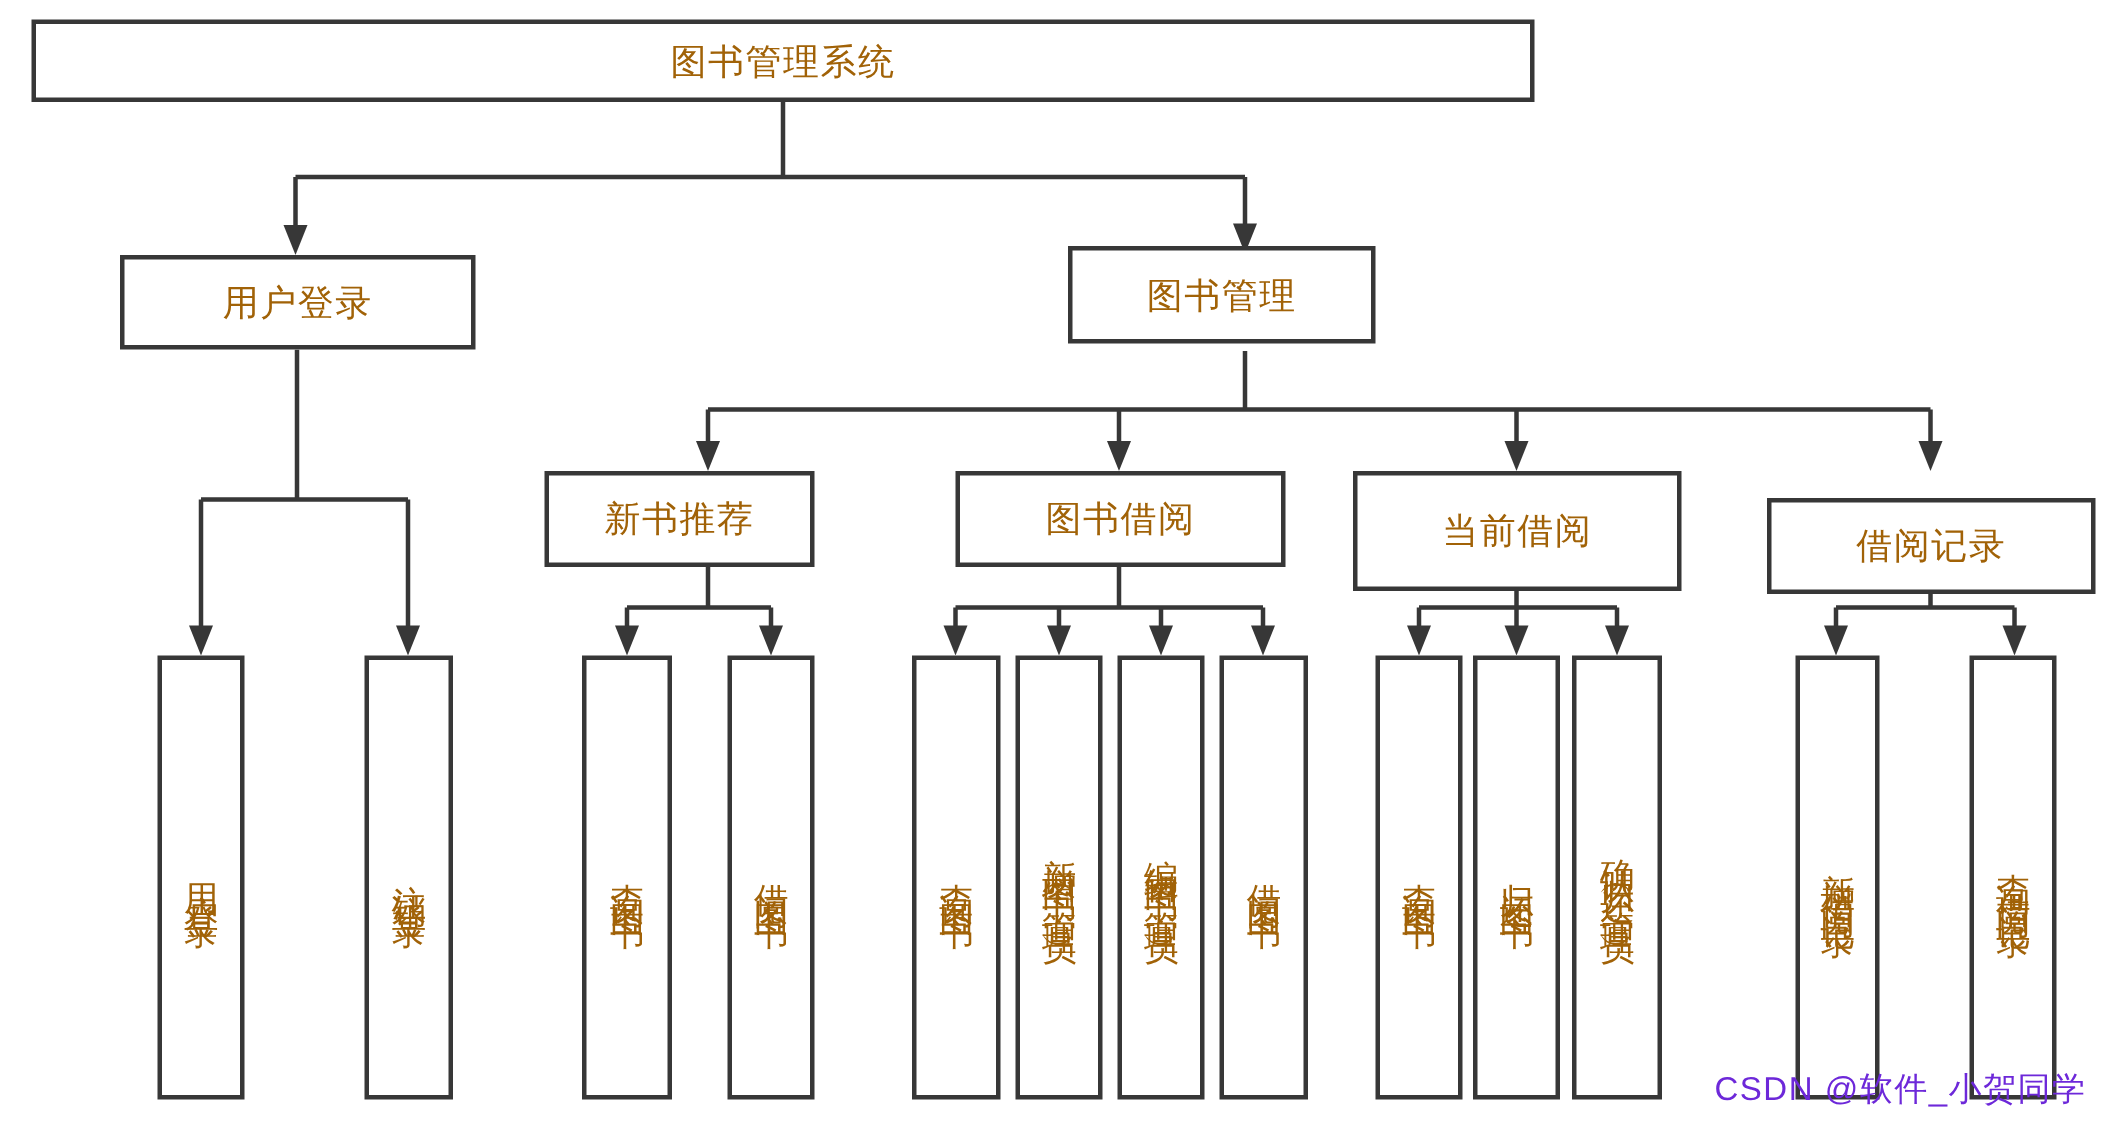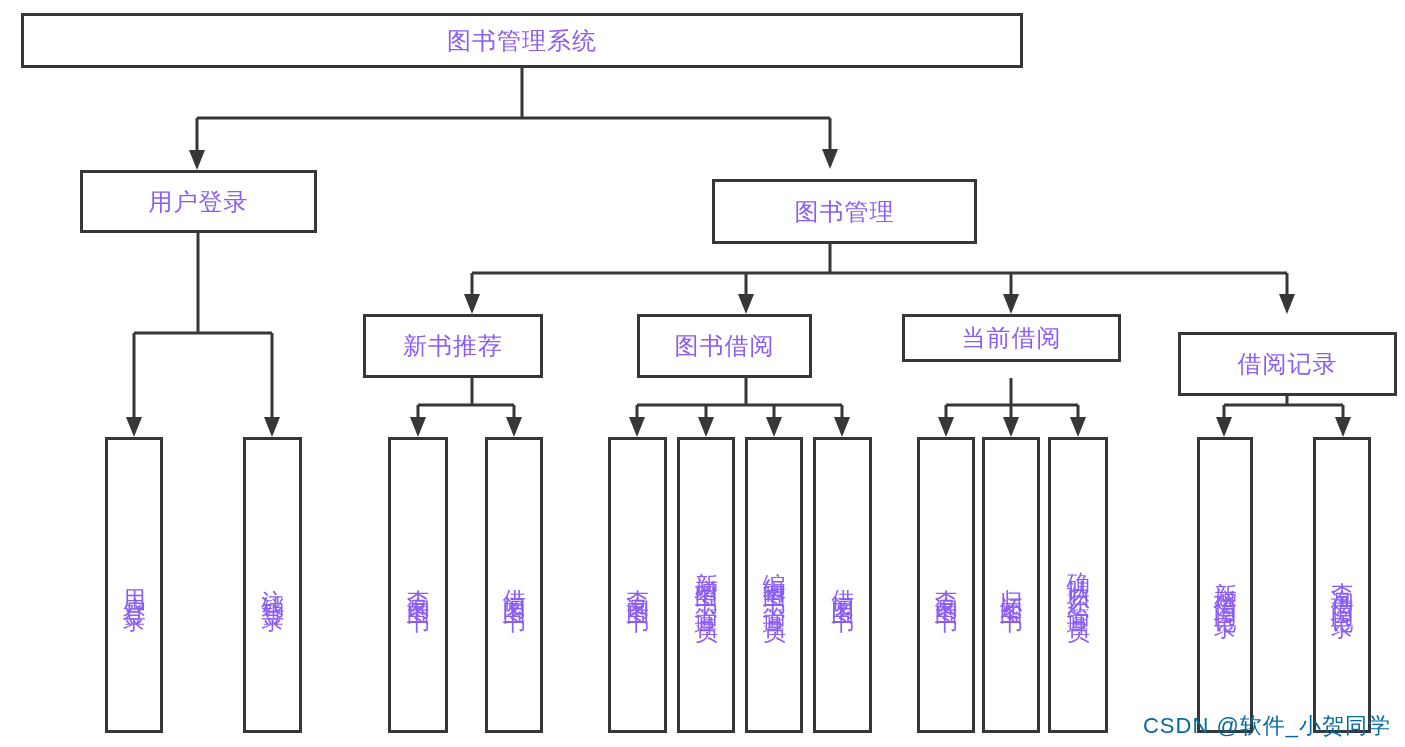--- a/index.html
+++ b/index.html
@@ -15,41 +15,41 @@
     position: absolute;
     left: 0; top: 0;
     width: 1405px; height: 747px;
     pointer-events: none;
   }
   .node {
     position: absolute;
     box-sizing: border-box;
     border: 3px solid #373737;
     background: #ffffff;
-    color: #8b5cf6;
+    color: #a16207;
     display: flex;
     align-items: center;
     justify-content: center;
     text-align: center;
   }
   .node.h { font-size: 24px; letter-spacing: 1px; }
   .node.title { font-size: 24px; }
   .node.v {
     writing-mode: vertical-rl;
     text-orientation: upright;
     font-size: 23px;
     letter-spacing: 7px;
     line-height: 1.1;
   }
   .watermark {
     position: absolute;
     right: 14px;
     bottom: 6px;
     font-size: 22px;
-    color: #0369a1;
+    color: #6d28d9;
     letter-spacing: 1px;
     white-space: nowrap;
     z-index: 5;
   }
 </style>
 </head>
 <body>
 
 <div class="canvas">
 
@@ -82,28 +82,28 @@
       <polygon points="1003,417 1019,417 1011,437"></polygon>
       <polygon points="1070,417 1086,417 1078,437"></polygon>
       <polygon points="1216,417 1232,417 1224,437"></polygon>
       <polygon points="1335,417 1351,417 1343,437"></polygon>
     </g>
   </svg>
 
   <div class="node h title" style="left:21px; top:13px; width:1002px; height:55px">图书管理系统</div>
 
   <div class="node h" style="left:80px; top:170px; width:237px; height:63px">用户登录</div>
-  <div class="node h" style="left:712px; top:179px; width:265px; height:65px">图书管理</div>
+  <div class="node h" style="left:712px; top:164px; width:205px; height:65px">图书管理</div>
 
   <div class="node v" style="left:105px; top:437px; width:58px; height:296px">用户登录</div>
   <div class="node v" style="left:243px; top:437px; width:59px; height:296px">注销登录</div>
 
   <div class="node h" style="left:363px; top:314px; width:180px; height:64px">新书推荐</div>
-  <div class="node h" style="left:637px; top:314px; width:175px; height:64px">图书借阅</div>
-  <div class="node h" style="left:902px; top:314px; width:219px; height:48px">当前借阅</div>
+  <div class="node h" style="left:637px; top:314px; width:220px; height:64px">图书借阅</div>
+  <div class="node h" style="left:902px; top:314px; width:219px; height:80px">当前借阅</div>
   <div class="node h" style="left:1178px; top:332px; width:219px; height:64px">借阅记录</div>
 
   <div class="node v" style="left:388px; top:437px; width:60px; height:296px">查询图书</div>
   <div class="node v" style="left:485px; top:437px; width:58px; height:296px">借阅图书</div>
 
   <div class="node v" style="left:608px; top:437px; width:59px; height:296px">查询图书</div>
   <div class="node v" style="left:677px; top:437px; width:58px; height:296px">新增图书（管理员）</div>
   <div class="node v" style="left:745px; top:437px; width:58px; height:296px">编辑图书（管理员）</div>
   <div class="node v" style="left:813px; top:437px; width:59px; height:296px">借阅图书</div>
 

